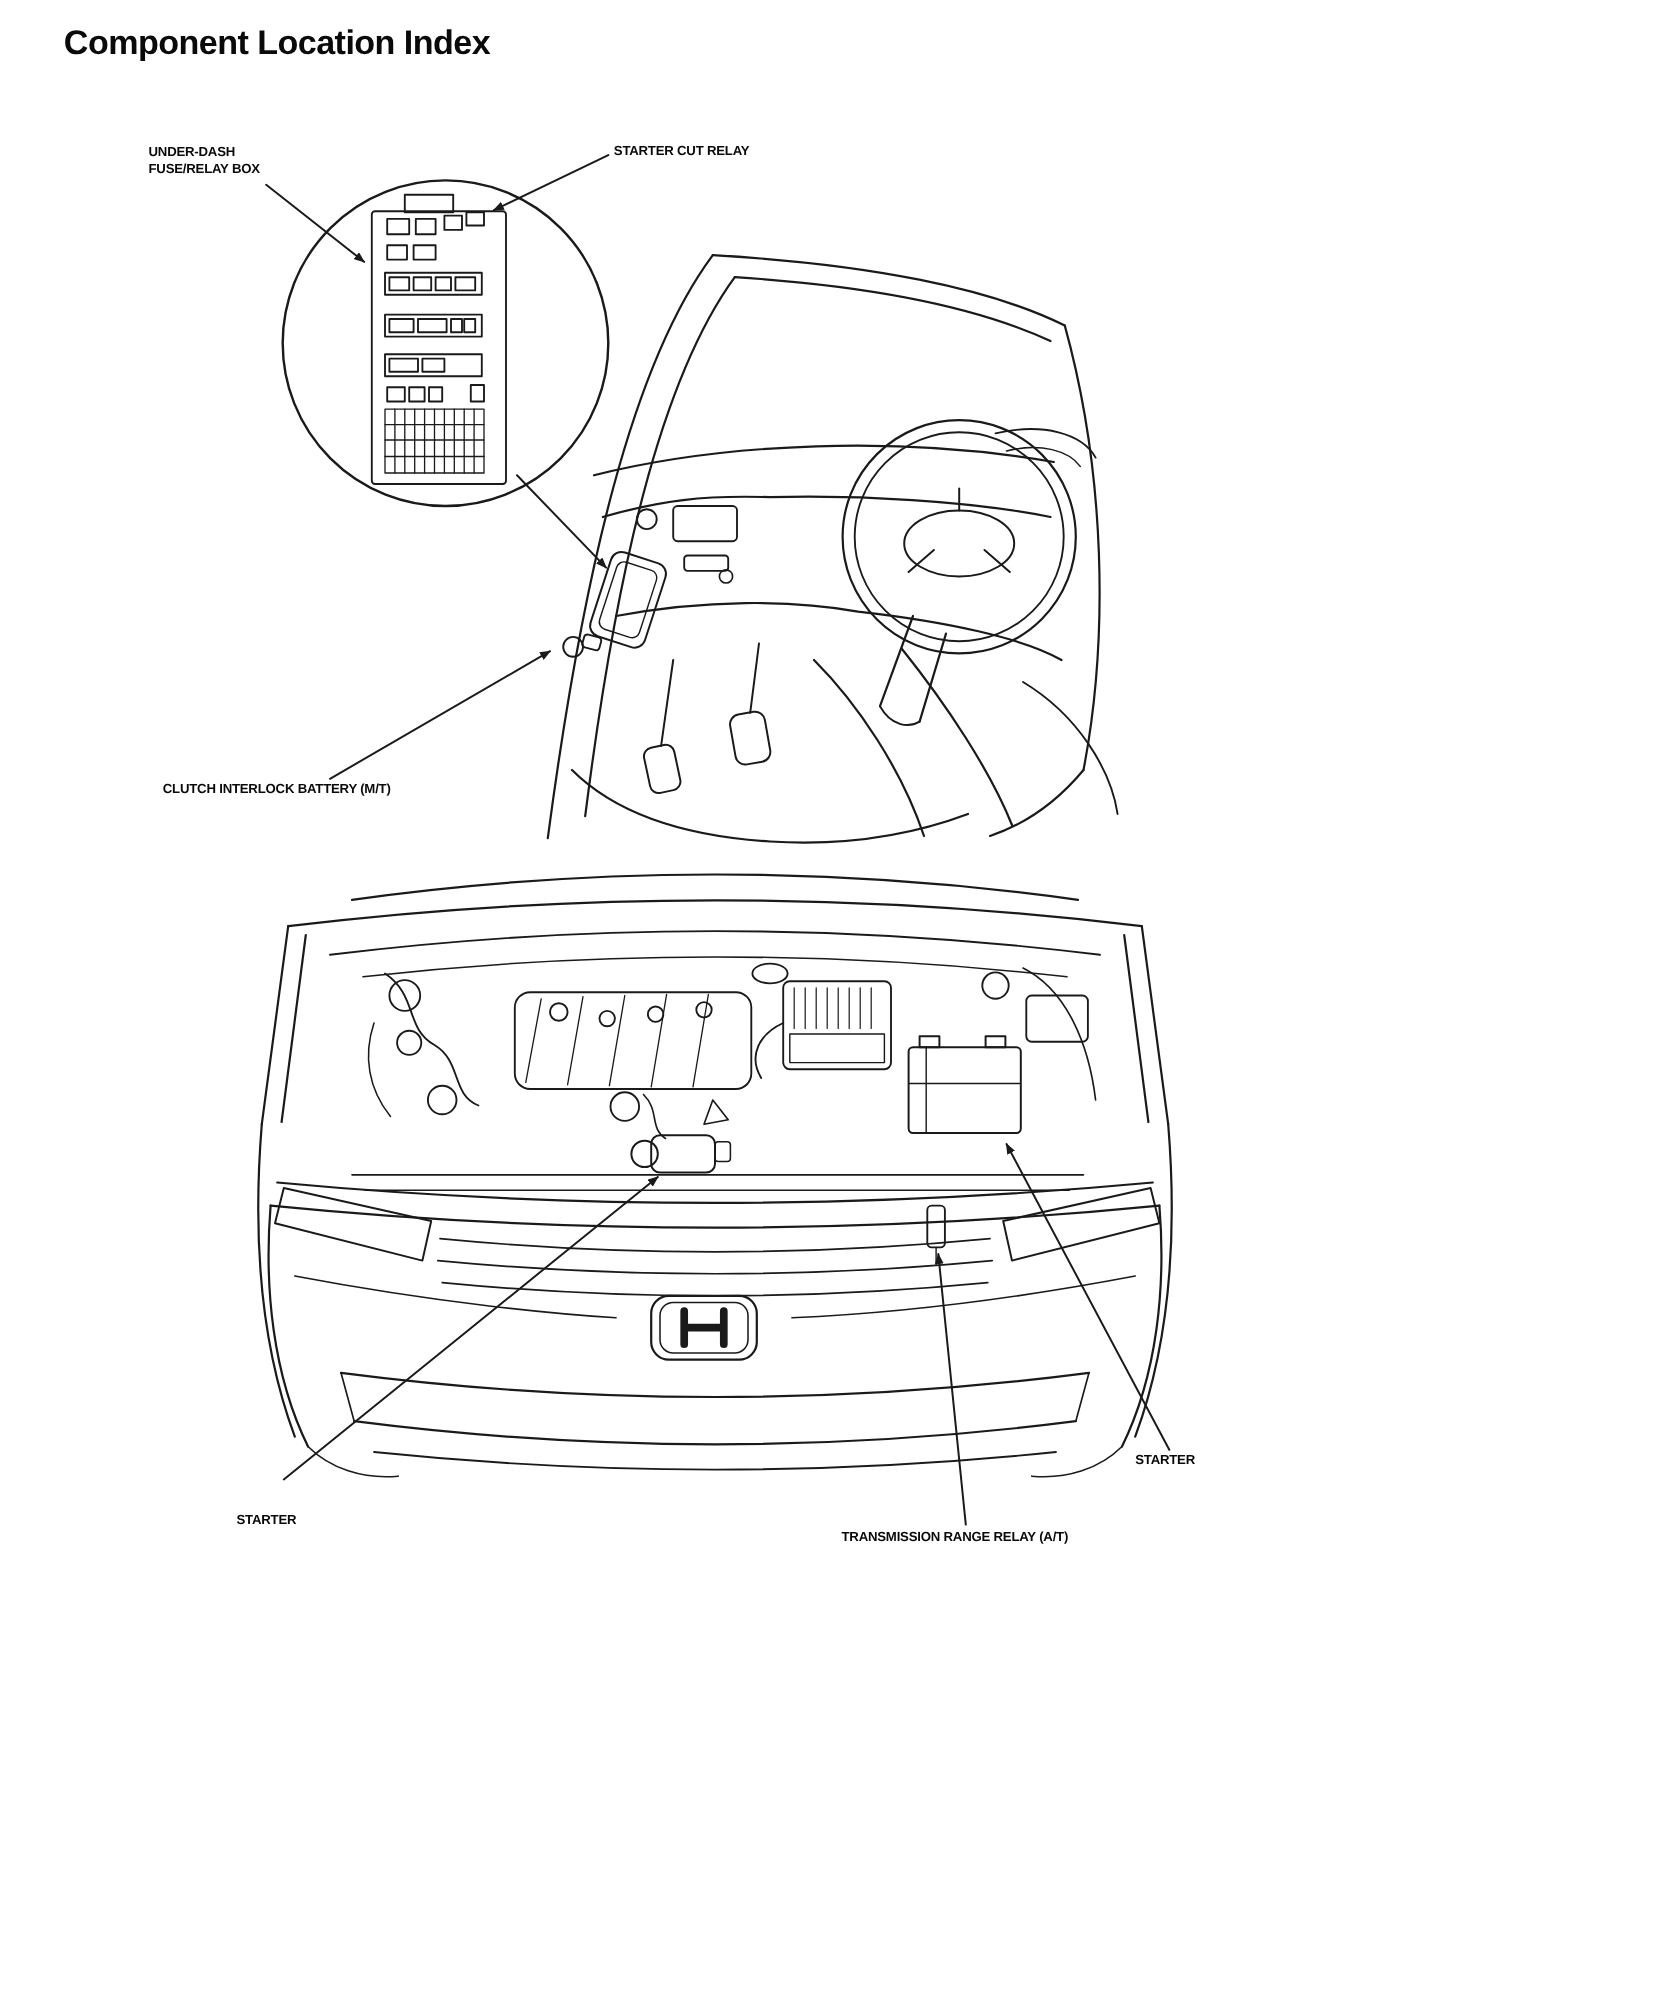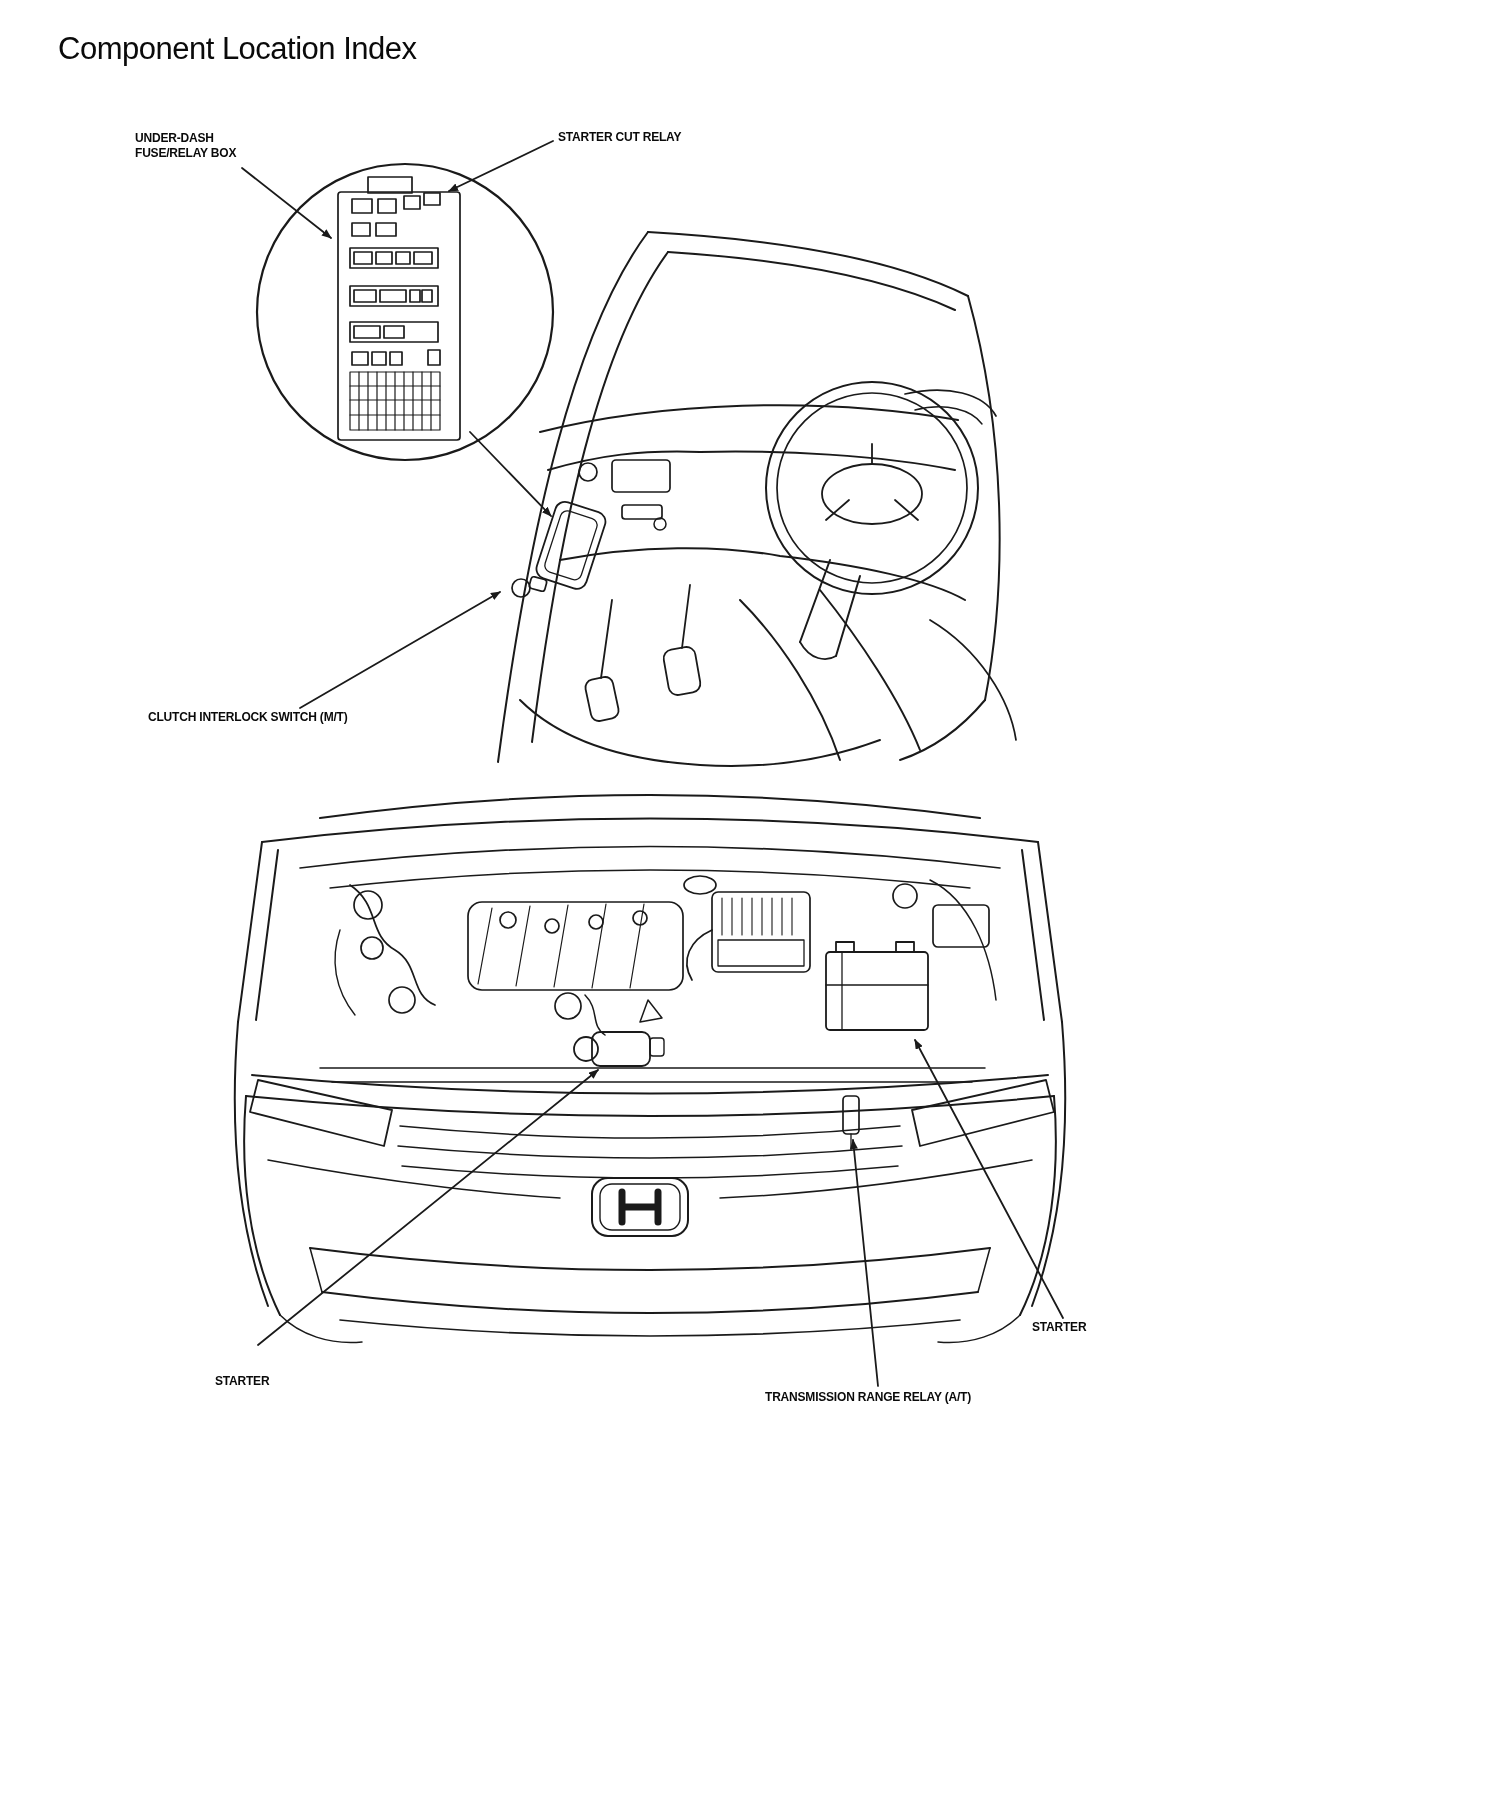--- a/index.html
+++ b/index.html
@@ -8,23 +8,23 @@
     width:1504px;
     height:1816px;
     background:#ffffff;
     font-family:"Liberation Sans", sans-serif;
     color:#111;
     overflow:hidden;
   }
   .art{position:absolute;left:0;top:0;}
   .page-title{
     position:absolute;
-    left:58px; top:10px;
+    left:58px; top:0;
     font-size:31px;
-    font-weight:400;
+    font-weight:700;
     letter-spacing:-0.5px;
     color:#0a0a0a;
   }
   .label{
     position:absolute;
     font-size:12px;
     font-weight:700;
     letter-spacing:-0.2px;
     line-height:1.25;
     white-space:pre-line;
@@ -238,21 +238,21 @@
     </g>
   </svg>
 
   <h1 class="page-title">Component Location Index</h1>
 
   <div class="label lbl-fusebox">UNDER-DASH
 FUSE/RELAY BOX</div>
 
   <div class="label lbl-startercut">STARTER CUT RELAY</div>
 
-  <div class="label lbl-clutch">CLUTCH INTERLOCK SWITCH (M/T)</div>
+  <div class="label lbl-clutch">CLUTCH INTERLOCK BATTERY (M/T)</div>
 
   <div class="label lbl-starter">STARTER</div>
 
   <div class="label lbl-battery">STARTER</div>
 
   <div class="label lbl-trans">TRANSMISSION RANGE RELAY (A/T)</div>
 
 </div>
 
 </body></html>

